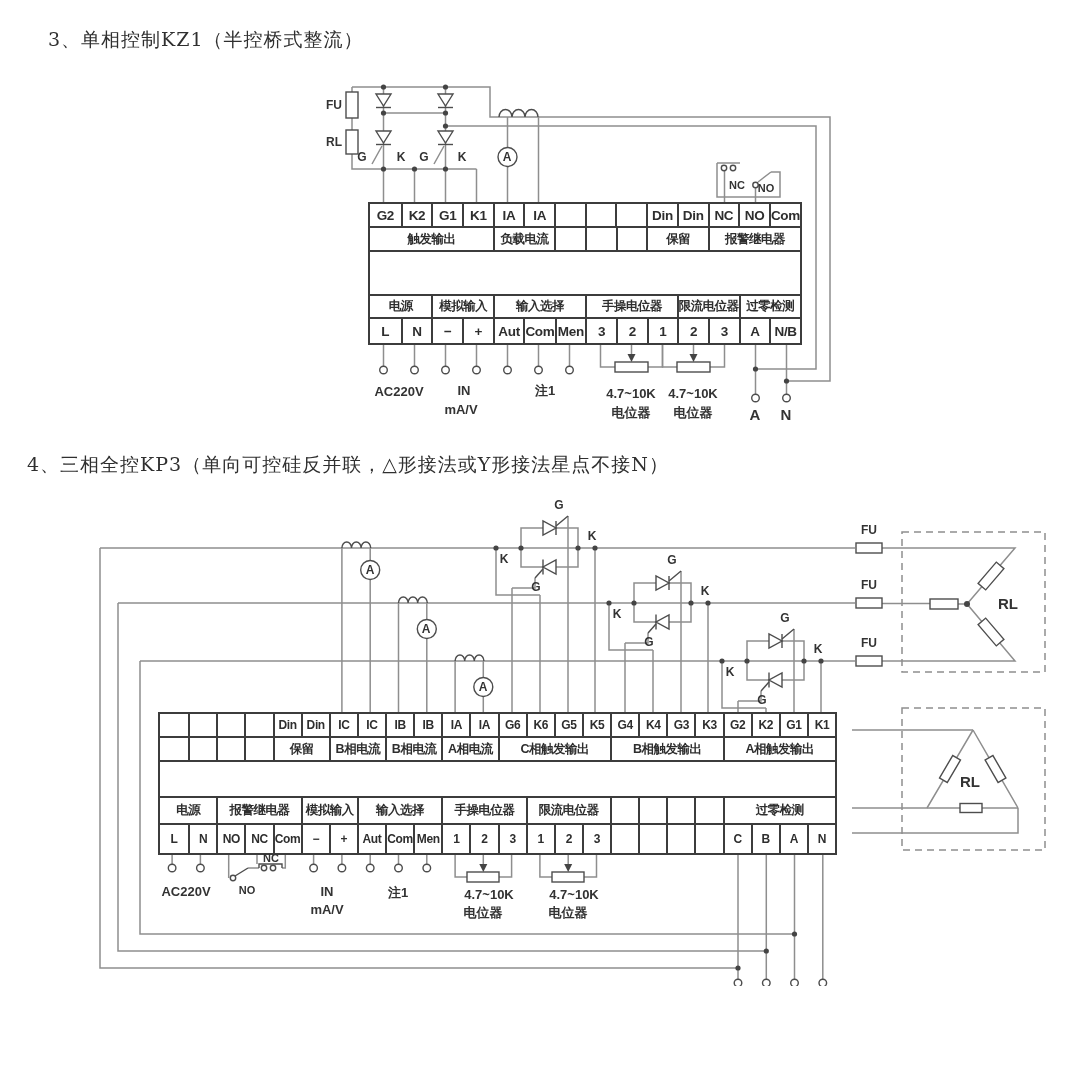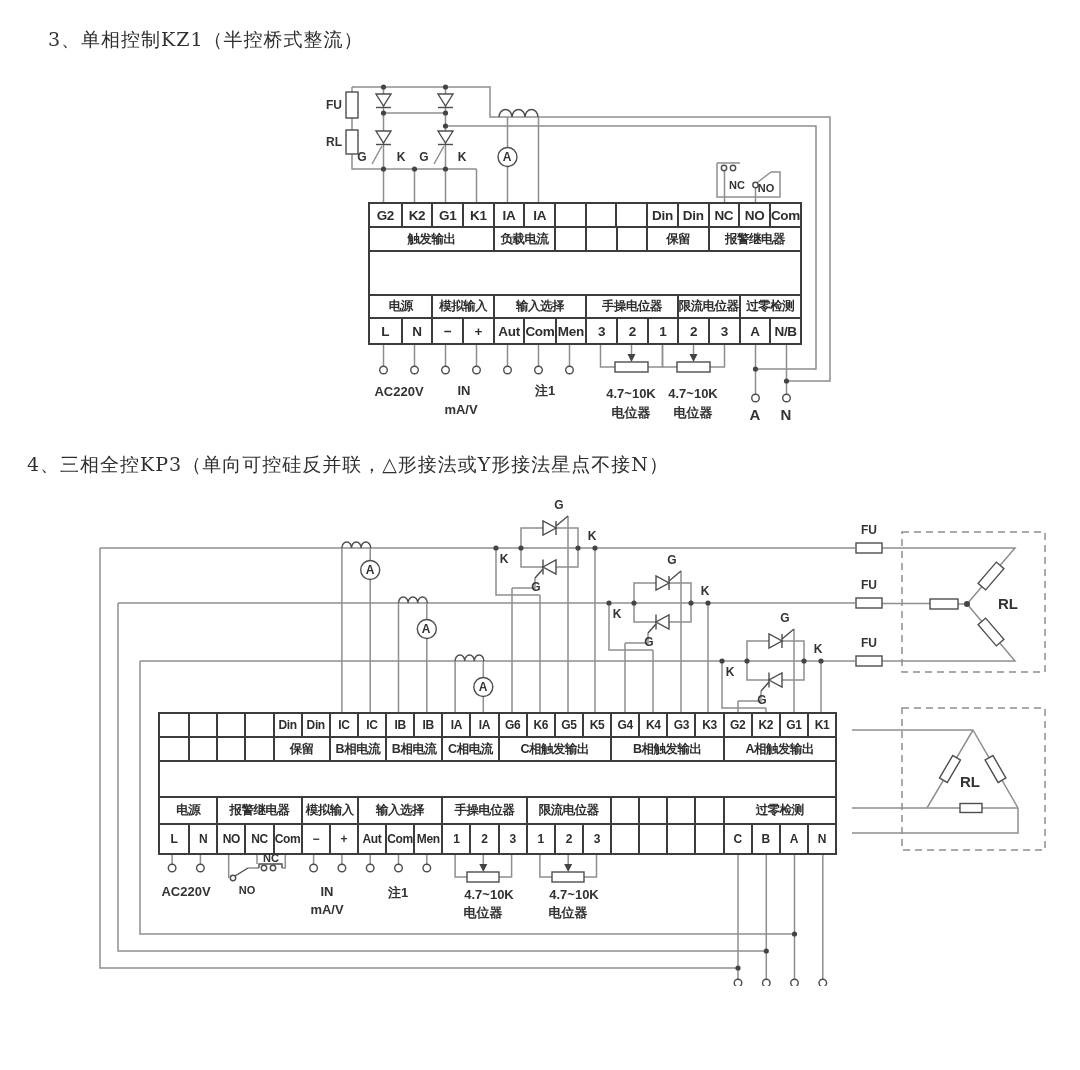--- a/index.html
+++ b/index.html
@@ -116,21 +116,21 @@
         <div class="tcell">K1</div>
       </div>
     <div class="trow r2 cjk" style="display: grid; grid-template-columns: repeat(24, 1fr);">
         <div class="tcell"></div>
         <div class="tcell"></div>
         <div class="tcell"></div>
         <div class="tcell"></div>
         <div class="tcell" style="grid-column: span 2;">保留</div>
         <div class="tcell" style="grid-column: span 2;">B相电流</div>
         <div class="tcell" style="grid-column: span 2;">B相电流</div>
-        <div class="tcell" style="grid-column: span 2;">C相电流</div>
+        <div class="tcell" style="grid-column: span 2;">A相电流</div>
         <div class="tcell" style="grid-column: span 4;">C相触发输出</div>
         <div class="tcell" style="grid-column: span 4;">B相触发输出</div>
         <div class="tcell" style="grid-column: span 4;">A相触发输出</div>
       </div>
     <div class="band"></div>
     <div class="trow hdr cjk" style="display: grid; grid-template-columns: repeat(24, 1fr);">
         <div class="tcell" style="grid-column: span 2;">电源</div>
         <div class="tcell" style="grid-column: span 3;">报警继电器</div>
         <div class="tcell" style="grid-column: span 2;">模拟输入</div>
         <div class="tcell" style="grid-column: span 3;">输入选择</div>

